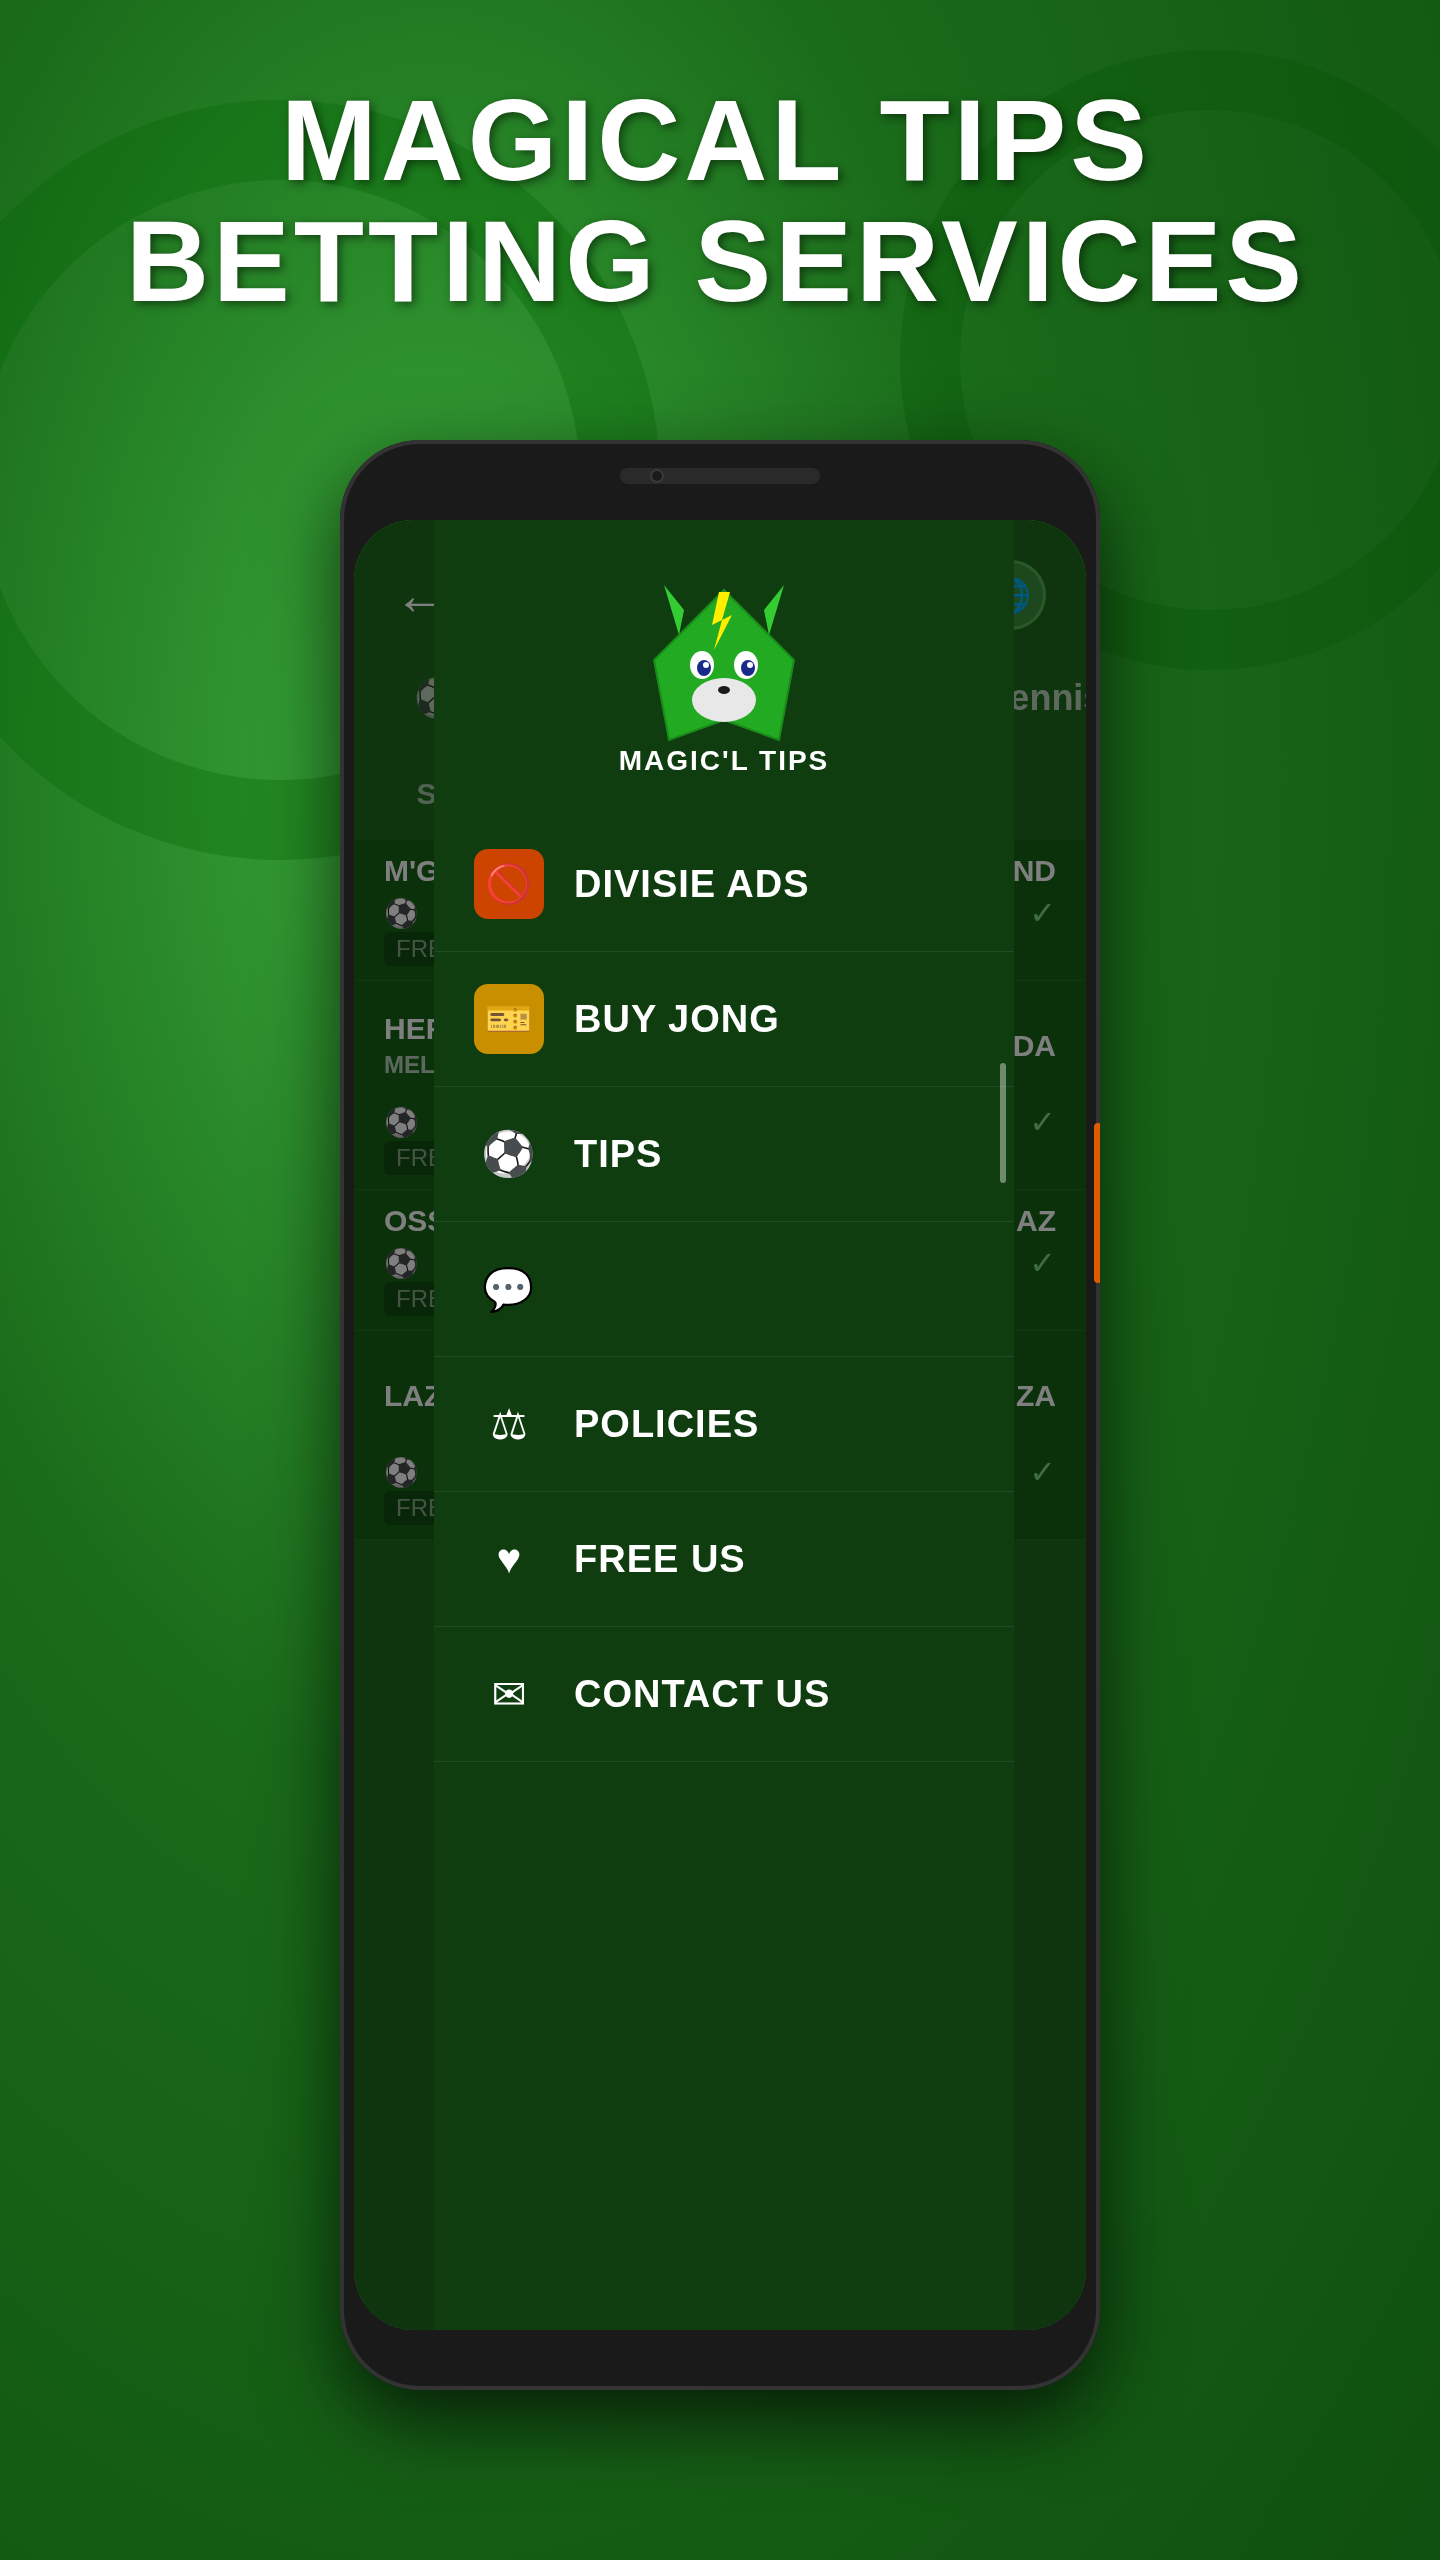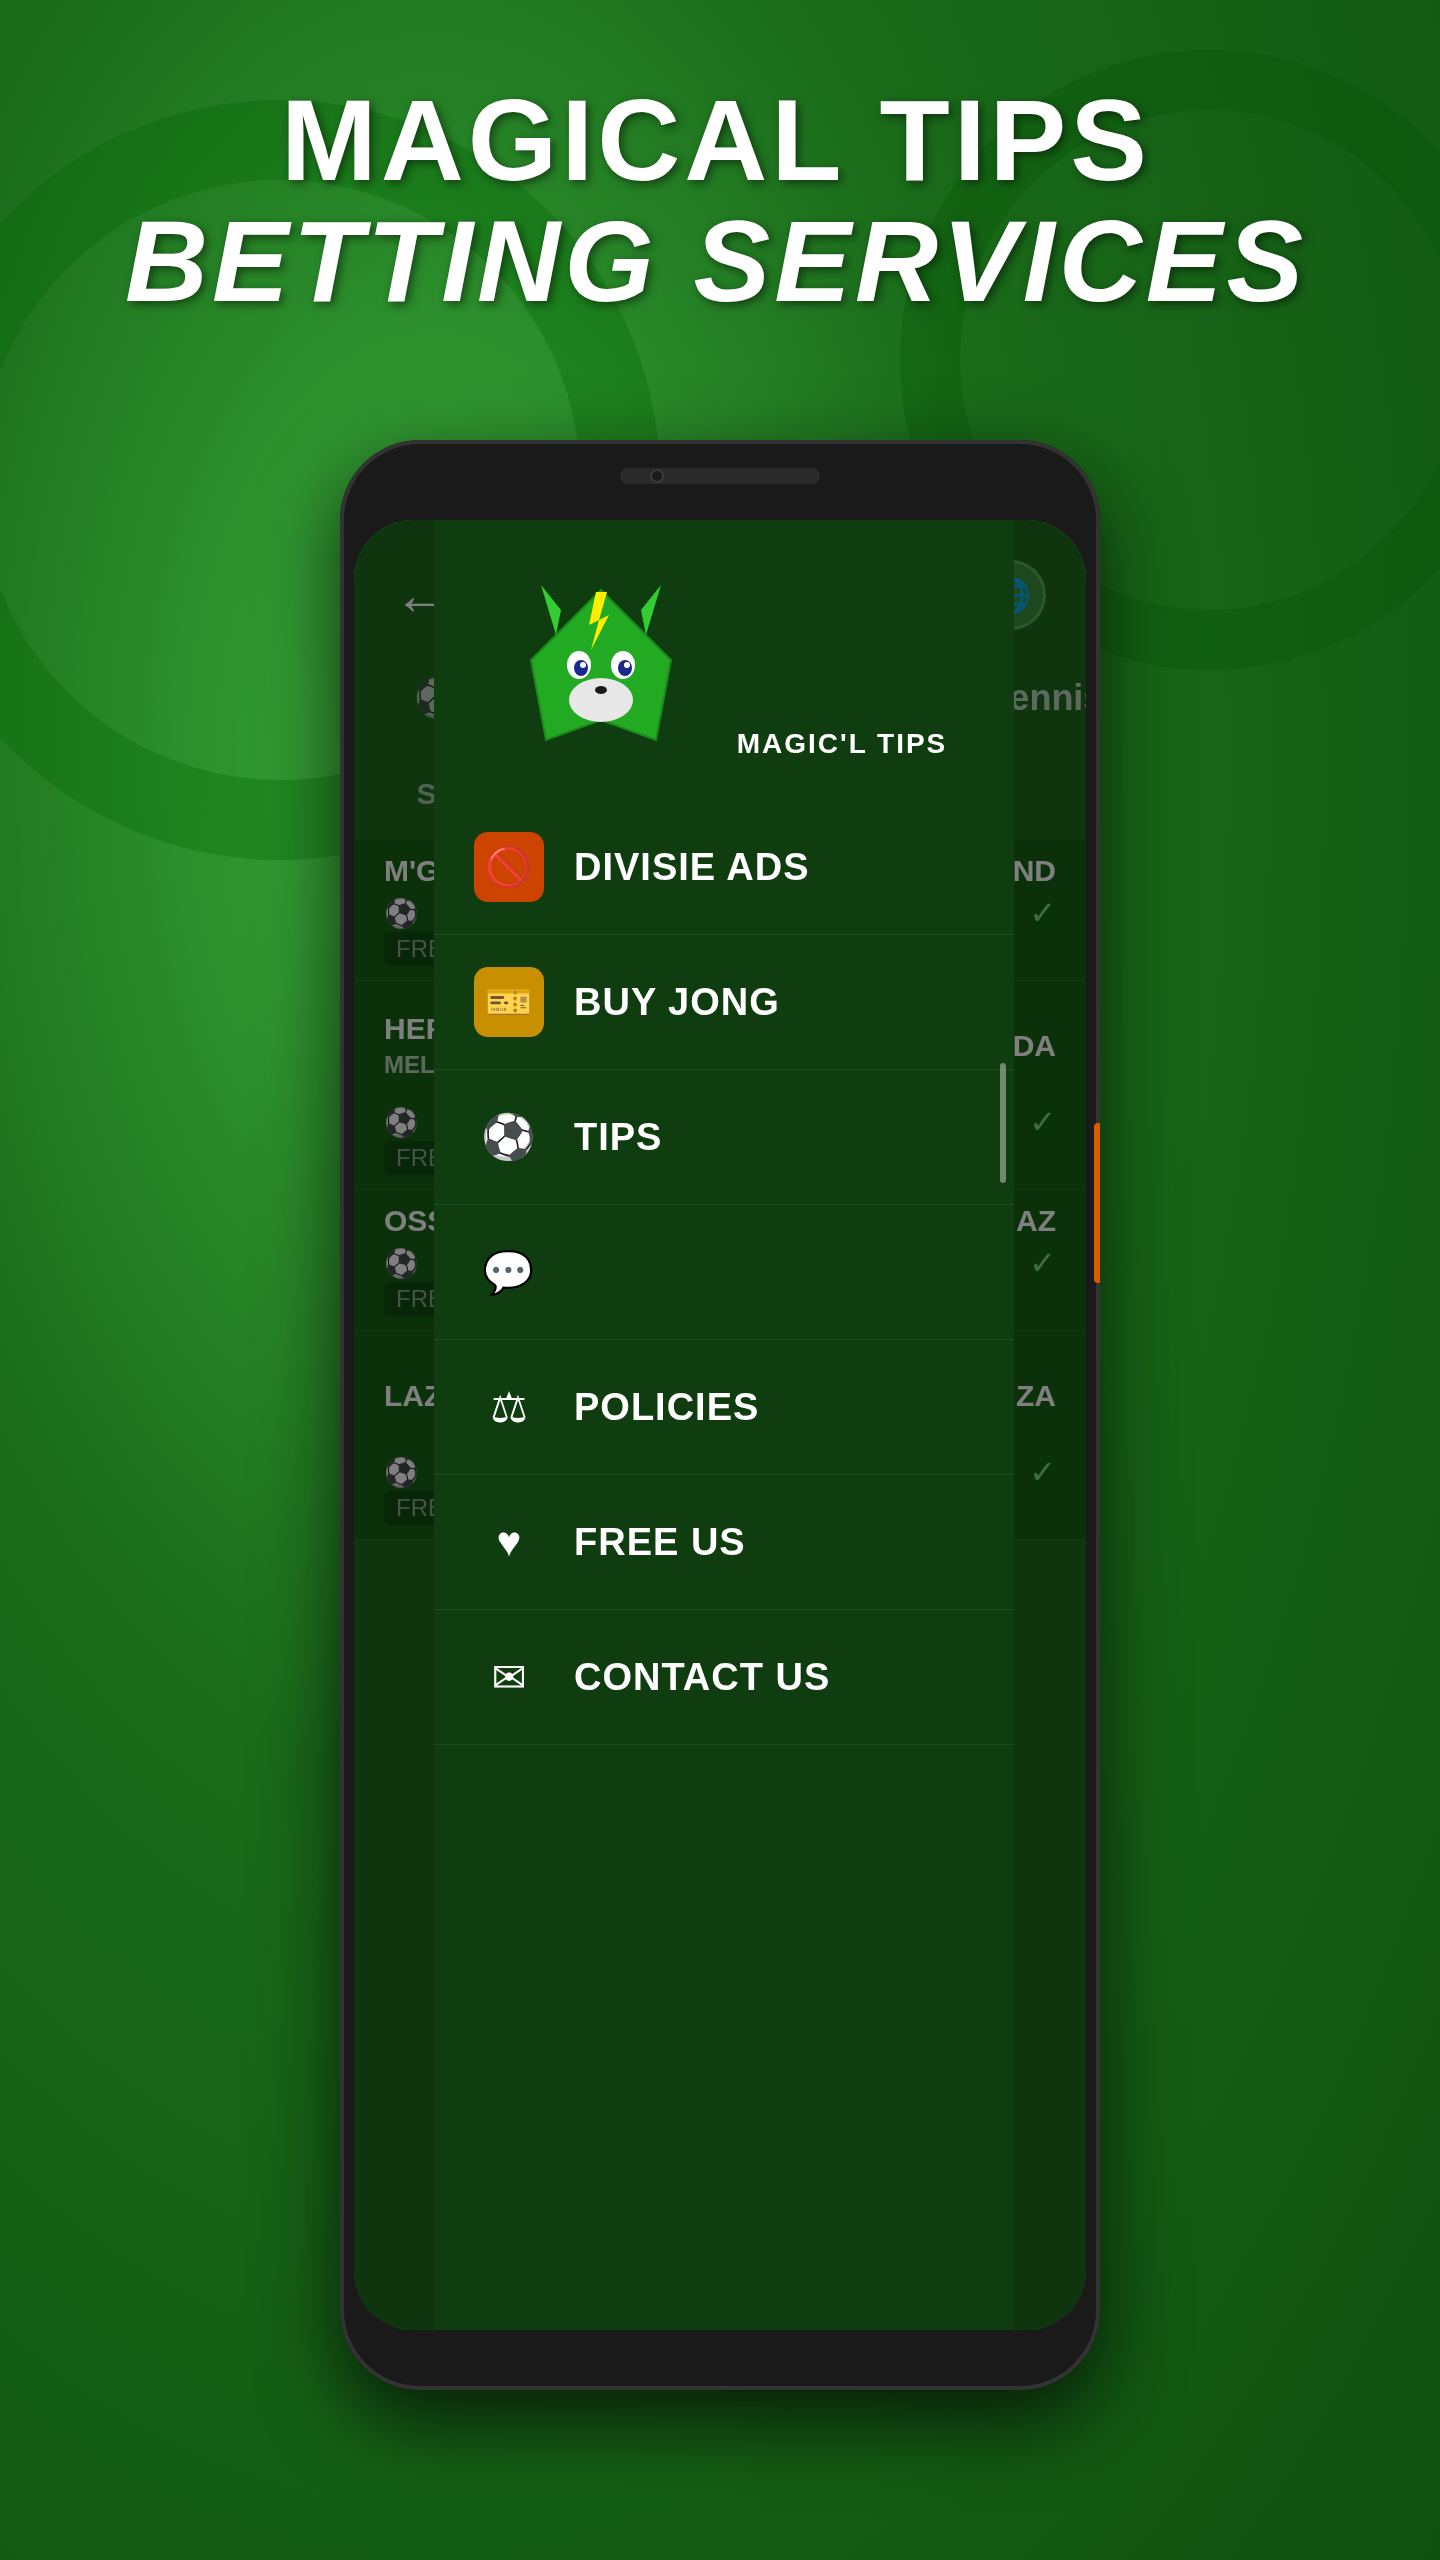--- a/index.html
+++ b/index.html
@@ -64,21 +64,20 @@
       text-shadow: 3px 3px 10px rgba(0,0,0,0.5);
     }
     .page-title-line2 {
       font-size: 115px;
       font-weight: 900;
       color: #ffffff;
       text-transform: uppercase;
       letter-spacing: 4px;
       line-height: 1.05;
       text-shadow: 3px 3px 10px rgba(0,0,0,0.5);
-      font-style: italic;
     }
 
     
     .phone-frame {
       position: absolute;
       top: 440px;
       left: 50%;
       transform: translateX(-50%);
       width: 760px;
       height: 1950px;
@@ -310,23 +309,22 @@
 
     
     .menu-logo-area {
       padding: 60px 40px 40px 40px;
       display: flex;
       align-items: center;
       justify-content: center;
     }
     .menu-logo {
       display: flex;
-      flex-direction: row;
-      align-items: flex-end;
-      gap: 36px;
+      flex-direction: column;
+      align-items: center;
     }
 
     
     .menu-item {
       display: flex;
       align-items: center;
       padding: 32px 40px;
       border-bottom: 1px solid rgba(255,255,255,0.08);
       cursor: pointer;
     }

